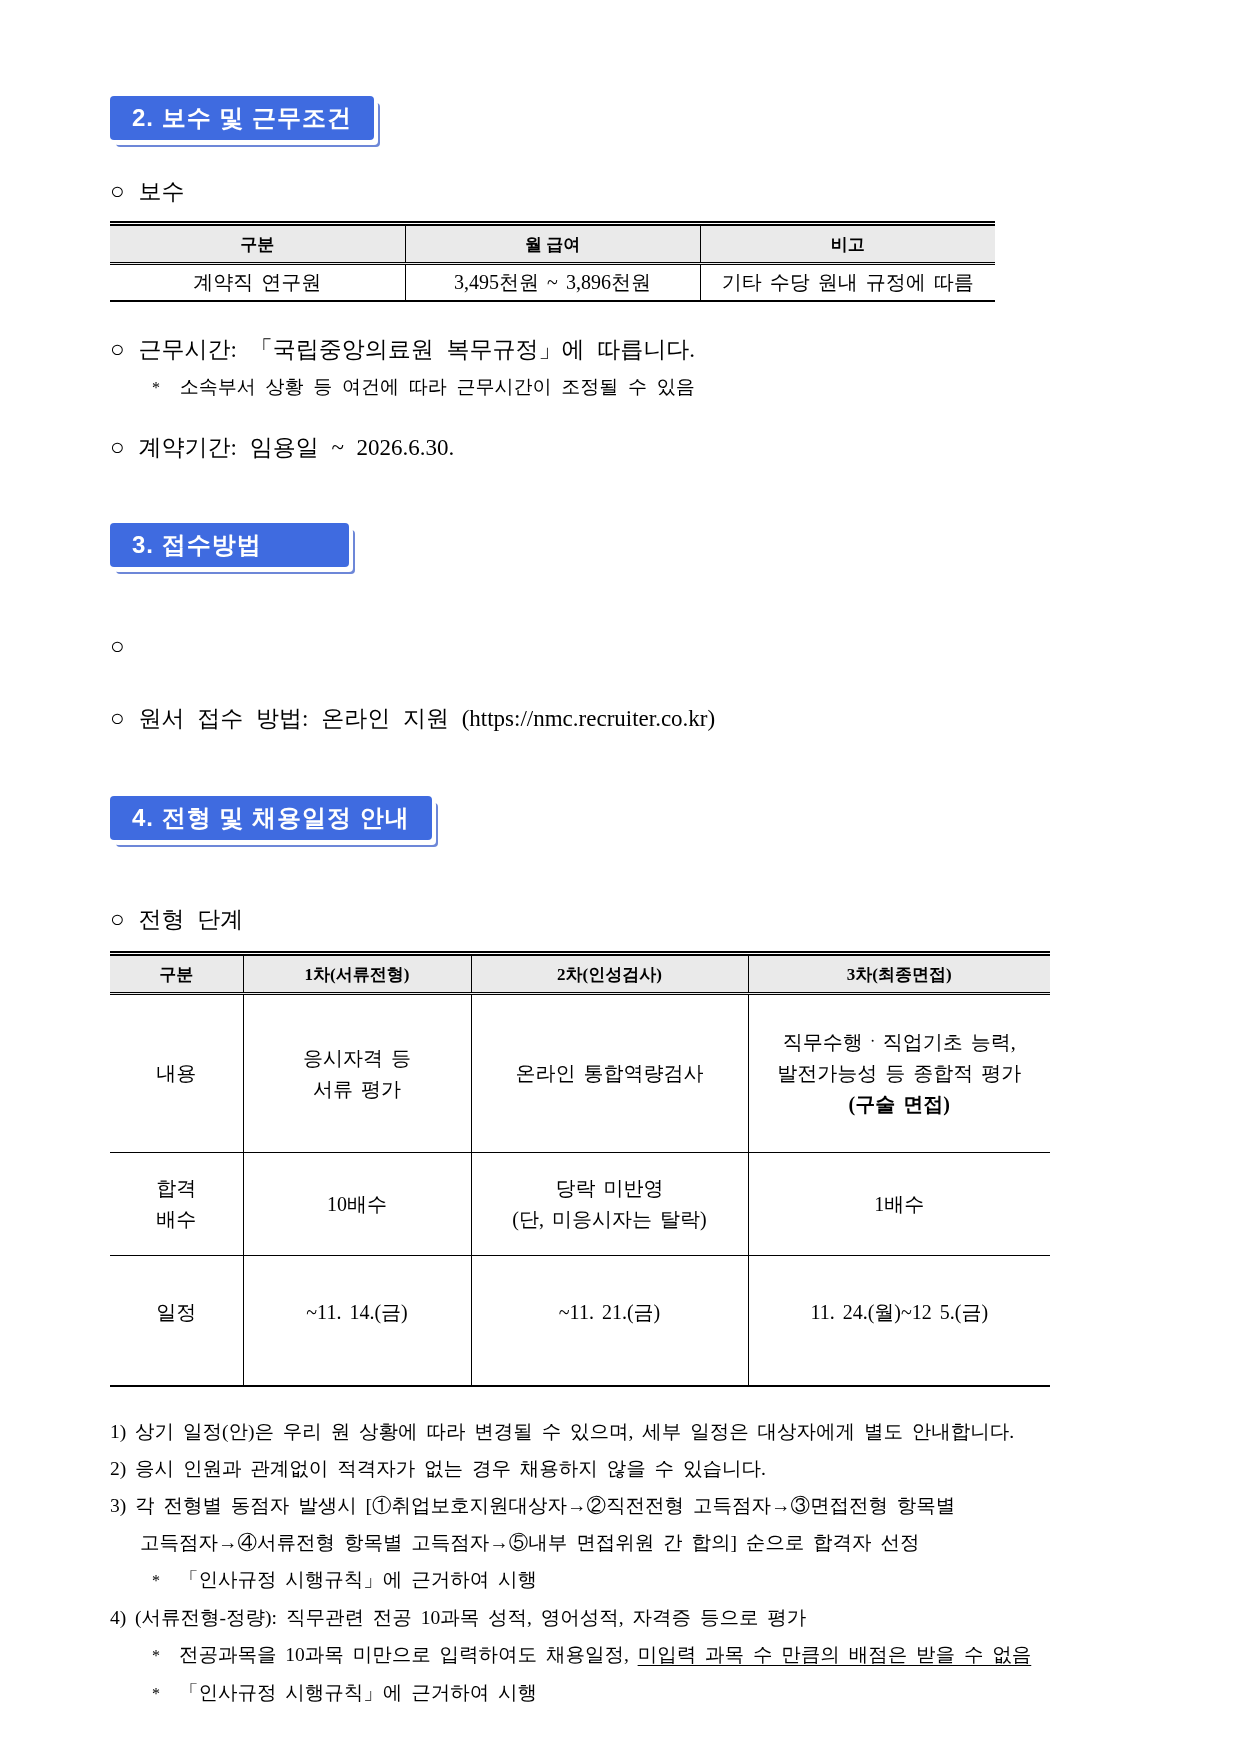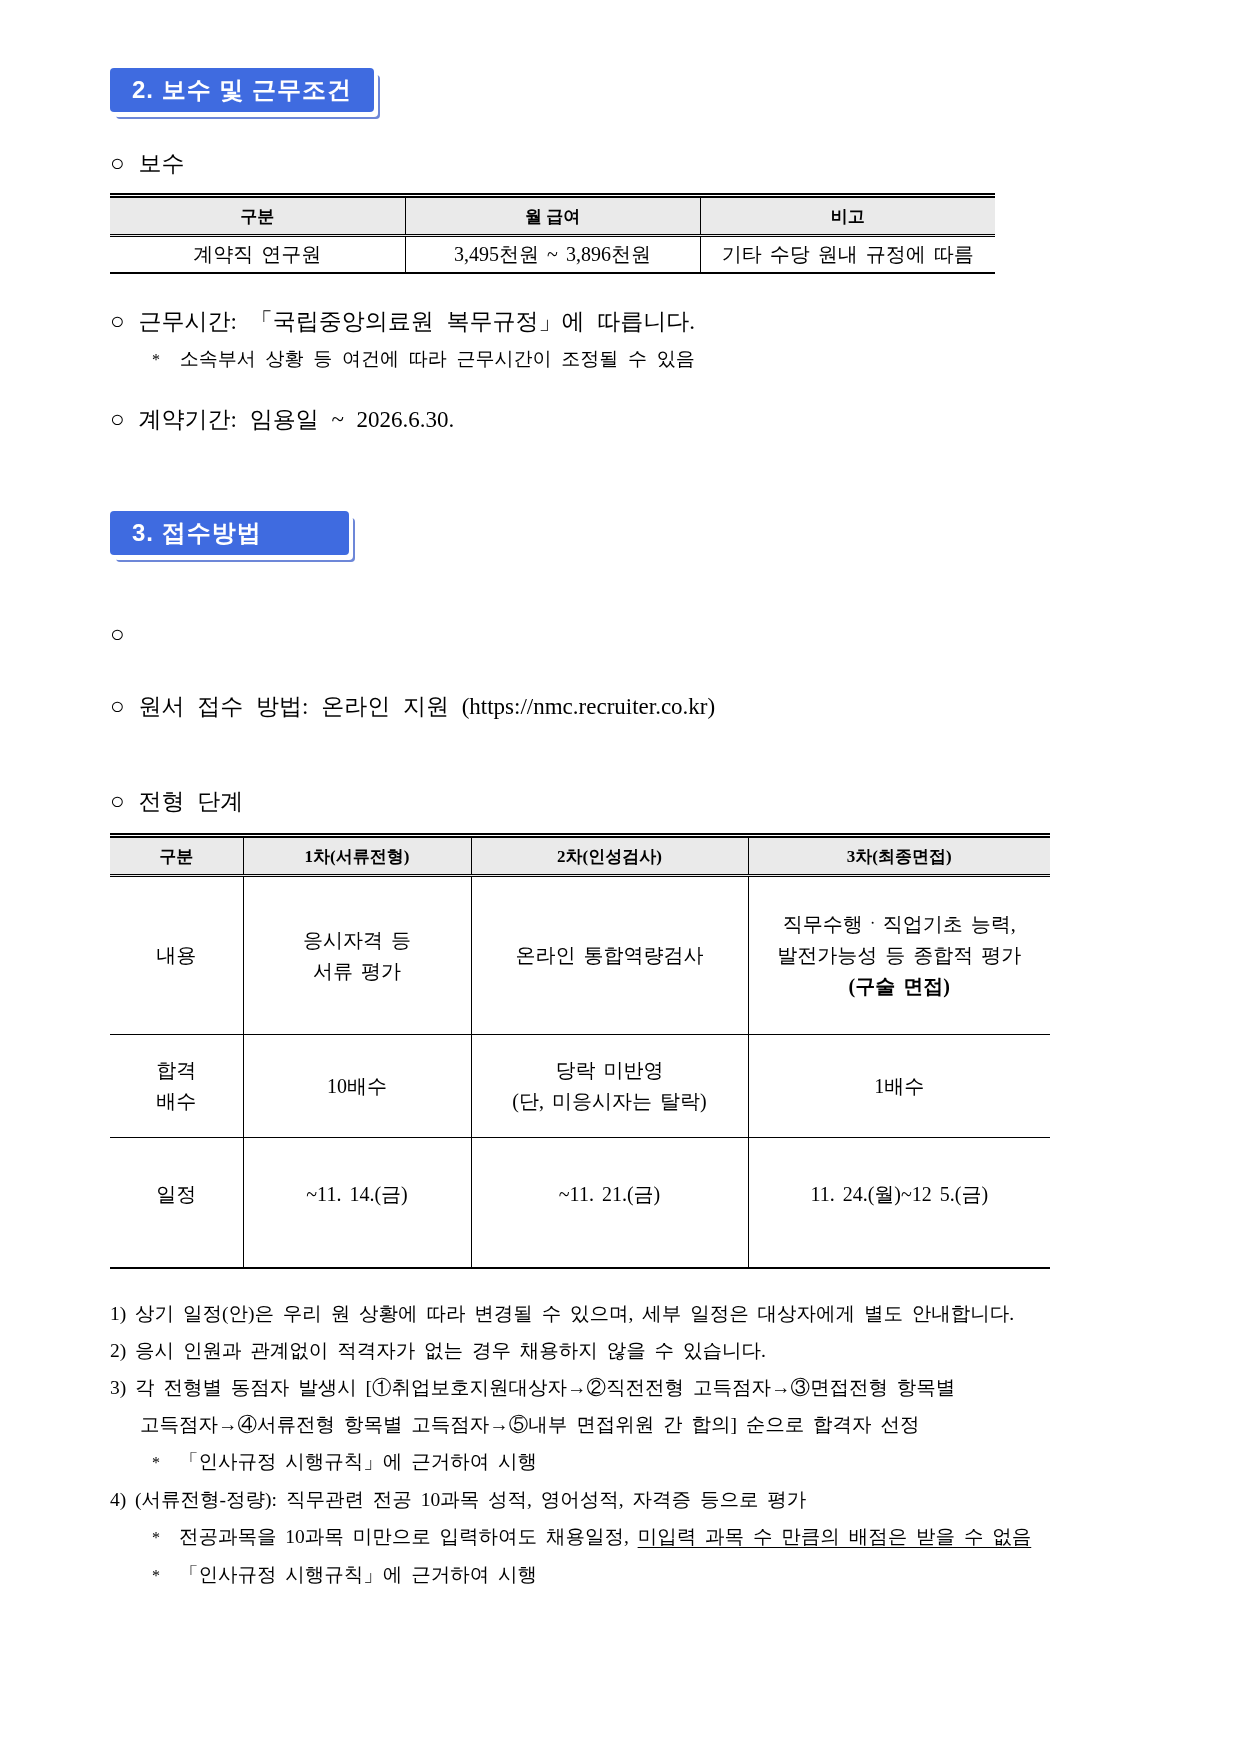--- a/index.html
+++ b/index.html
@@ -4,21 +4,21 @@
 <style>
   html,body{margin:0;padding:0;background:#ffffff;}
   .page{
     position:relative;
     width:1239px;height:1752px;
     background:#ffffff;
     font-family:"Liberation Serif","DejaVu Serif",serif;
     color:#000;
     overflow:hidden;
     box-sizing:border-box;
-    padding:68px 60px 0 110px;
+    padding:96px 60px 0 110px;
   }
   
   .sec-box{
     display:inline-flex;align-items:center;
     height:44px;
     background:#3f6be0;
     border-radius:4px;
     color:#fff;
     font-family:"Liberation Sans","DejaVu Sans",sans-serif;
     font-weight:bold;
@@ -93,21 +93,21 @@
   .note-cont{padding-left:30px;}
   .note-star{padding-left:42px;}
   .u{ text-decoration:underline; text-underline-offset:4px;}
   
   .mt-sec2{margin-top:0;}
   .mt-paylabel{margin-top:36px;}
   .mt-table1{margin-top:14px;}
   .mt-worktime{margin-top:32px;}
   .mt-worknote{margin-top:12px;}
   .mt-contract{margin-top:34px;}
-  .mt-sec3{margin-top:76px;}
+  .mt-sec3{margin-top:60px;}
   .mt-period{margin-top:64px;}
   .mt-method{margin-top:42px;}
   .mt-sec4{margin-top:62px;}
   .mt-stage{margin-top:64px;}
   .mt-table2{margin-top:16px;}
 </style>
 </head>
 <body>
 
 <div class="page">
@@ -166,20 +166,23 @@
   <div class="bullet mt-period">
     <span class="ring">○</span>
   </div>
 
   <div class="bullet mt-method">
     <span class="ring">○</span>
     <span>원서 접수 방법: 온라인 지원 (https://nmc.recruiter.co.kr)</span>
   </div>
 
   
+  <div class="sec-box mt-sec4">
+    <span>4. 전형 및 채용일정 안내</span>
+  </div>
 
   <div class="bullet mt-stage">
     <span class="ring">○</span>
     <span>전형 단계</span>
   </div>
 
   <table class="t2 mt-table2">
     <colgroup>
         <col style="width:133px">
         <col style="width:228px">

